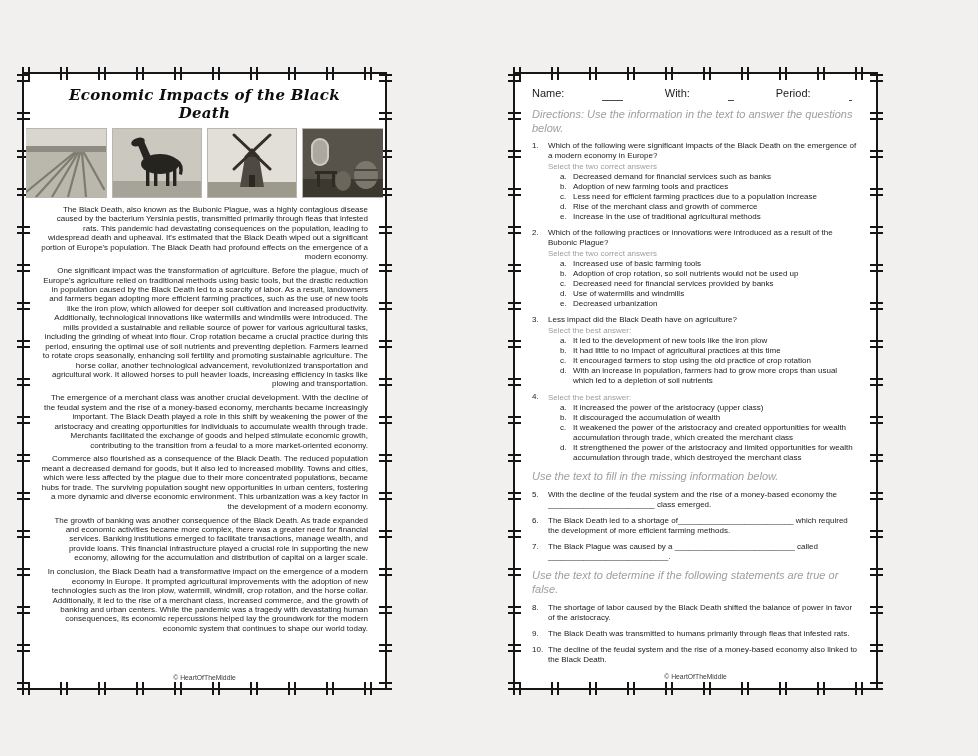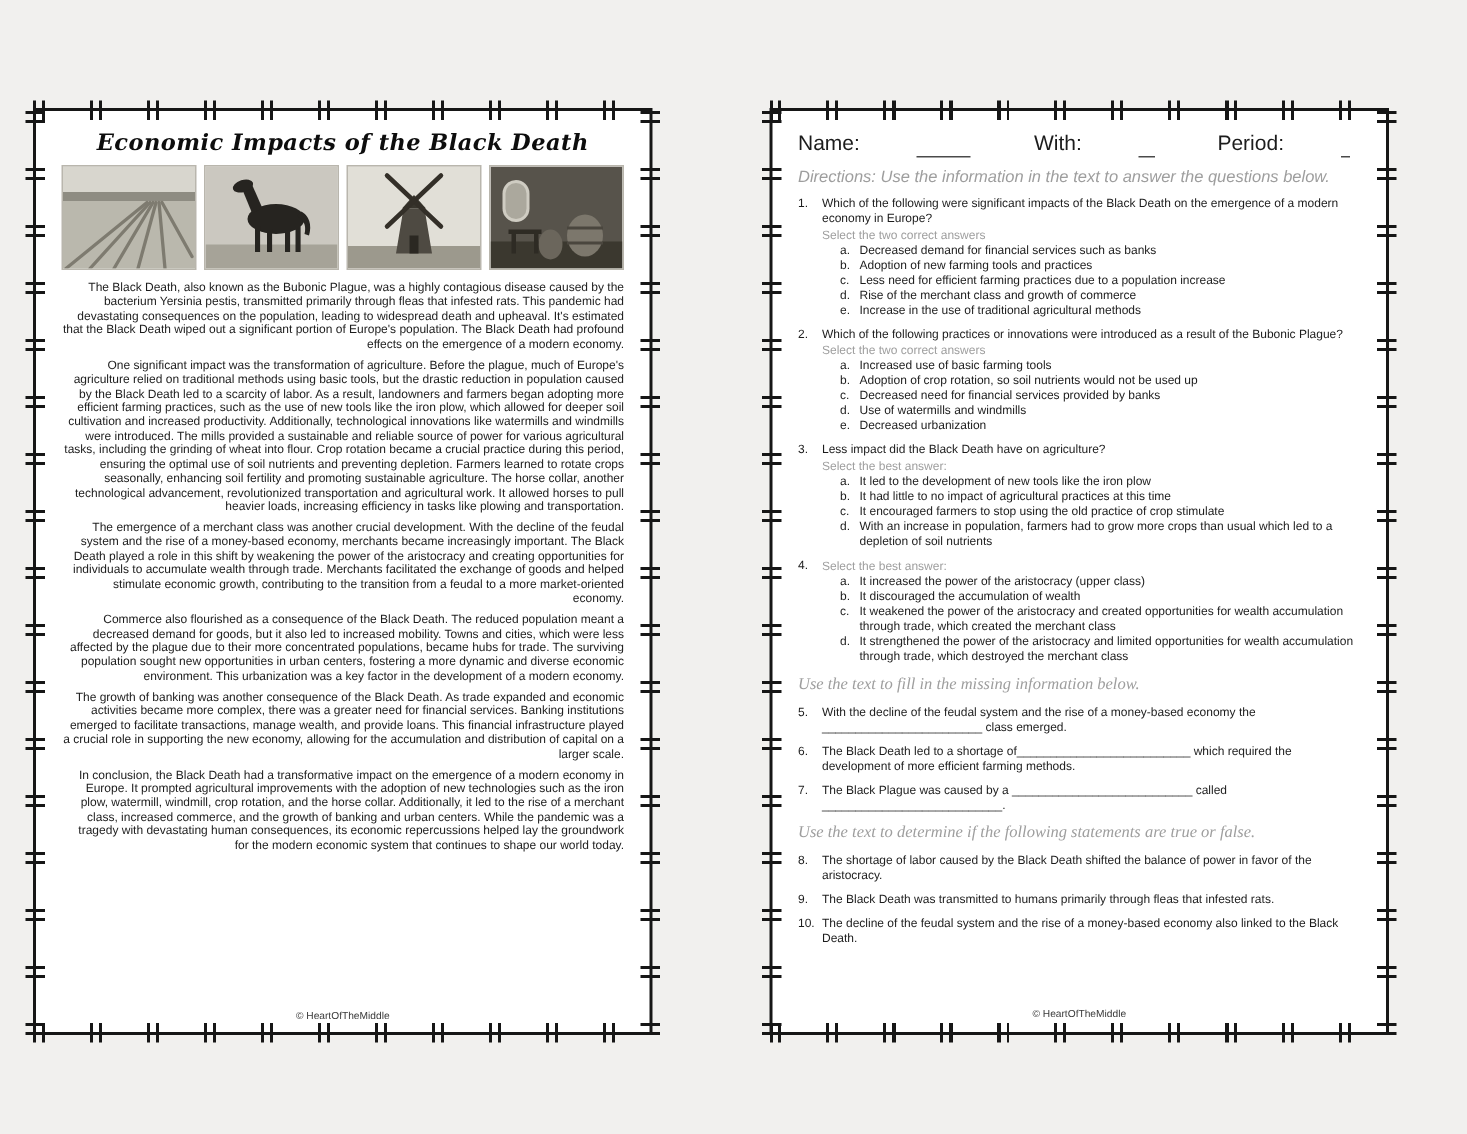--- a/index.html
+++ b/index.html
@@ -1,20 +1,20 @@
 <!DOCTYPE html>
 <html><head>
 <meta charset="utf-8">
 <style>
   * { margin:0; padding:0; box-sizing:border-box; }
   html,body { width:978px; height:756px; }
   body { background:#f1f0ee; font-family:"Liberation Sans", sans-serif; position:relative; overflow:hidden; }
   .canvas { position:absolute; inset:0; }
 
-  .page { position:absolute; top:72px; width:413px; height:618px; background:#ffffff;
+  .page { position:absolute; top:72px; width:365px; height:618px; background:#ffffff;
           border:2px solid #161616; }
   .page-left  { left:22px; }
   .page-right { left:513px; }
 
   
   .ticks { position:absolute; pointer-events:none; }
   .ticks-top, .ticks-bottom { left:-2px; right:-2px; height:13px;
      background: repeating-linear-gradient(90deg, #161616 0 2px, transparent 2px 6px, #161616 6px 8px, transparent 8px 38px); }
   .ticks-top { top:-7px; } .ticks-bottom { bottom:-7px; }
   .ticks-left, .ticks-right { top:-2px; bottom:-2px; width:13px;
@@ -29,24 +29,24 @@
   .images-row { display:flex; gap:7px; justify-content:center; margin-bottom:8px; }
   .thumb { width:88px; height:68px; flex:none; background:#d5d3cb; outline:1px solid #b9b6ad; }
   .thumb svg { display:block; width:100%; height:100%; }
   .para { font-size:8px; line-height:1.18; color:#1c1c1c; margin-bottom:4.5px;text-align:right; }
 
   .footer { position:absolute; bottom:5px; left:0; right:0; text-align:center;
             font-size:6.8px; color:#3a3a3a; }
 
   
   .ws { font-size:8px; color:#1c1c1c; line-height:1.25; }
-  .ws-header { display:flex; align-items:flex-end; font-size:14px; margin:2px 0 7px;gap:35px; }
+  .ws-header { display:flex; align-items:flex-end; font-size:11px; margin:2px 0 7px;gap:35px; }
   .hline { display:inline-block; border-bottom:1px solid #4a4a4a; height:9px; margin:0 7px 0 3px; }
   .directions, .section-label { color:#9e9e9e; font-style:italic; font-size:11px; margin-bottom:6px; }
-  .section-label { margin:7px 0 6px;font-family:Liberation Serif, serif; }
+  .section-label { margin:7px 0 6px; }
   .q { display:flex; margin-bottom:6px; }
   .q-num { width:16px; flex:none; }
   .q-body { flex:1; }
   .q-hint { color:#9e9e9e; margin:0.5px 0; }
   .opt { display:flex; padding-left:12px; }
   .opt-letter { width:13px; flex:none; }
 </style>
 </head>
 <body>
 
@@ -219,21 +219,21 @@
               <div class="opt">
                 <span class="opt-letter">a.</span>
                 <span class="opt-text">It led to the development of new tools like the iron plow</span>
               </div>
               <div class="opt">
                 <span class="opt-letter">b.</span>
                 <span class="opt-text">It had little to no impact of agricultural practices at this time</span>
               </div>
               <div class="opt">
                 <span class="opt-letter">c.</span>
-                <span class="opt-text">It encouraged farmers to stop using the old practice of crop stimulate</span>
+                <span class="opt-text">It encouraged farmers to stop using the old practice of crop rotation</span>
               </div>
               <div class="opt">
                 <span class="opt-letter">d.</span>
                 <span class="opt-text">With an increase in population, farmers had to grow more crops than usual which led to a depletion of soil nutrients</span>
               </div>
             </div>
           </div>
           <div class="q">
             <div class="q-num">4.</div>
             <div class="q-body">

